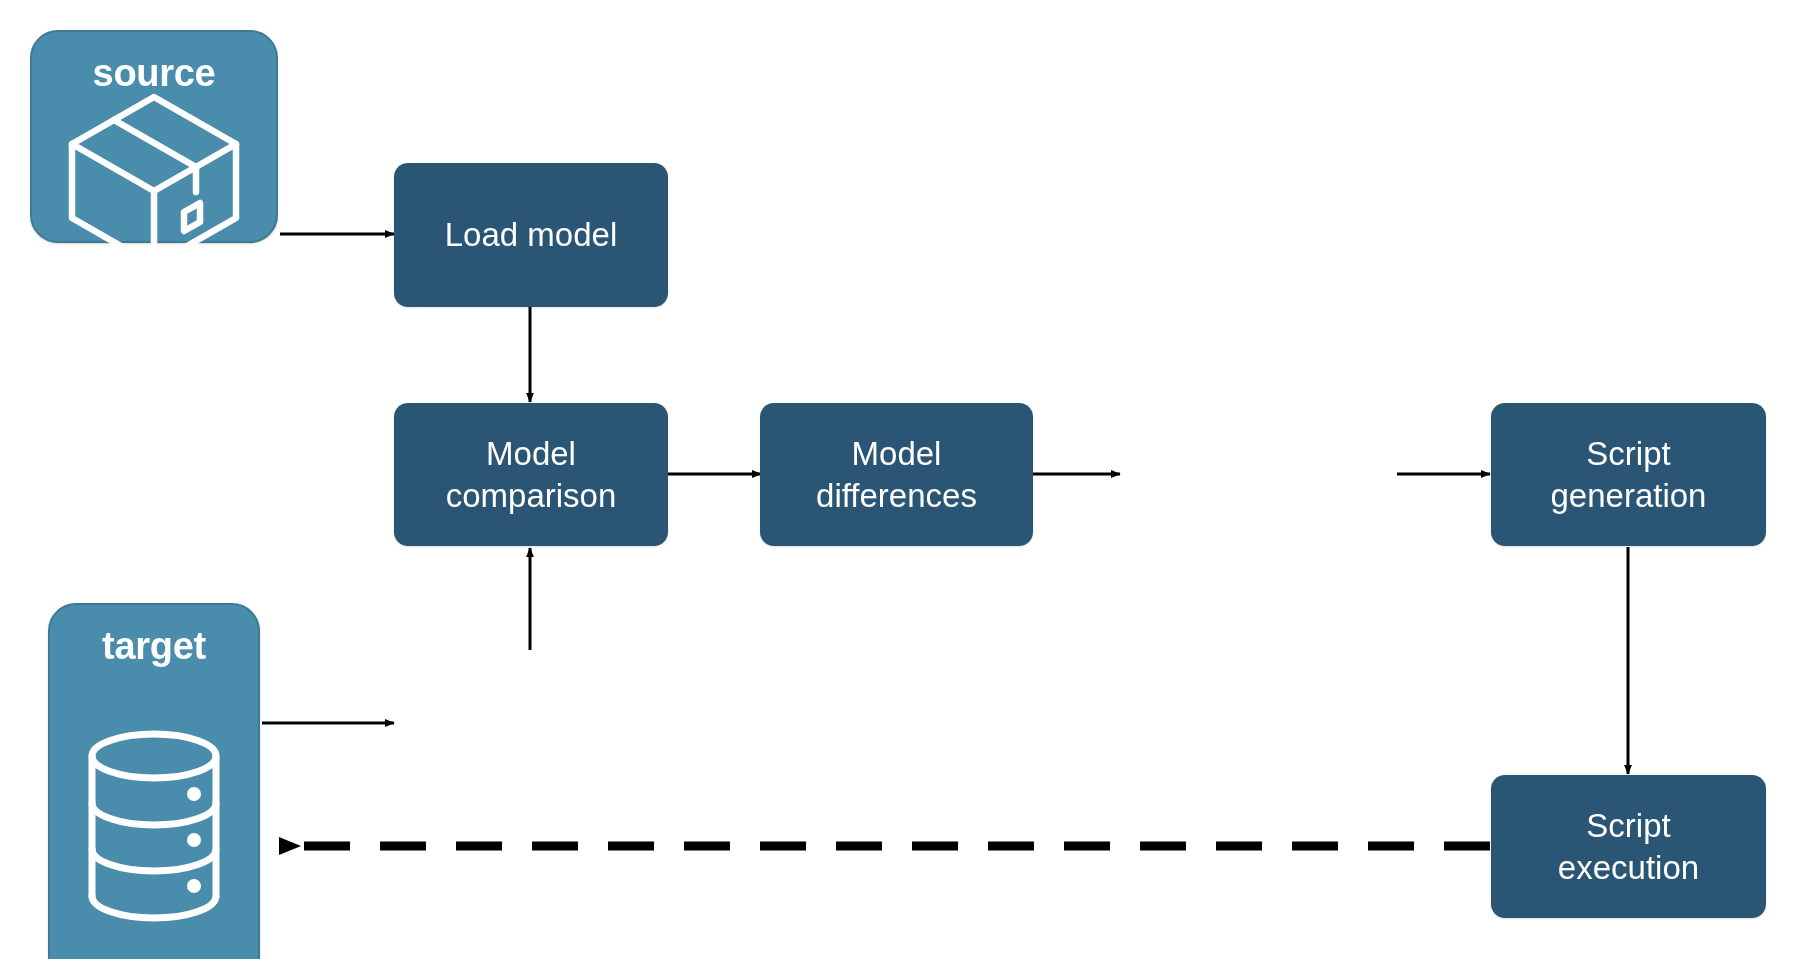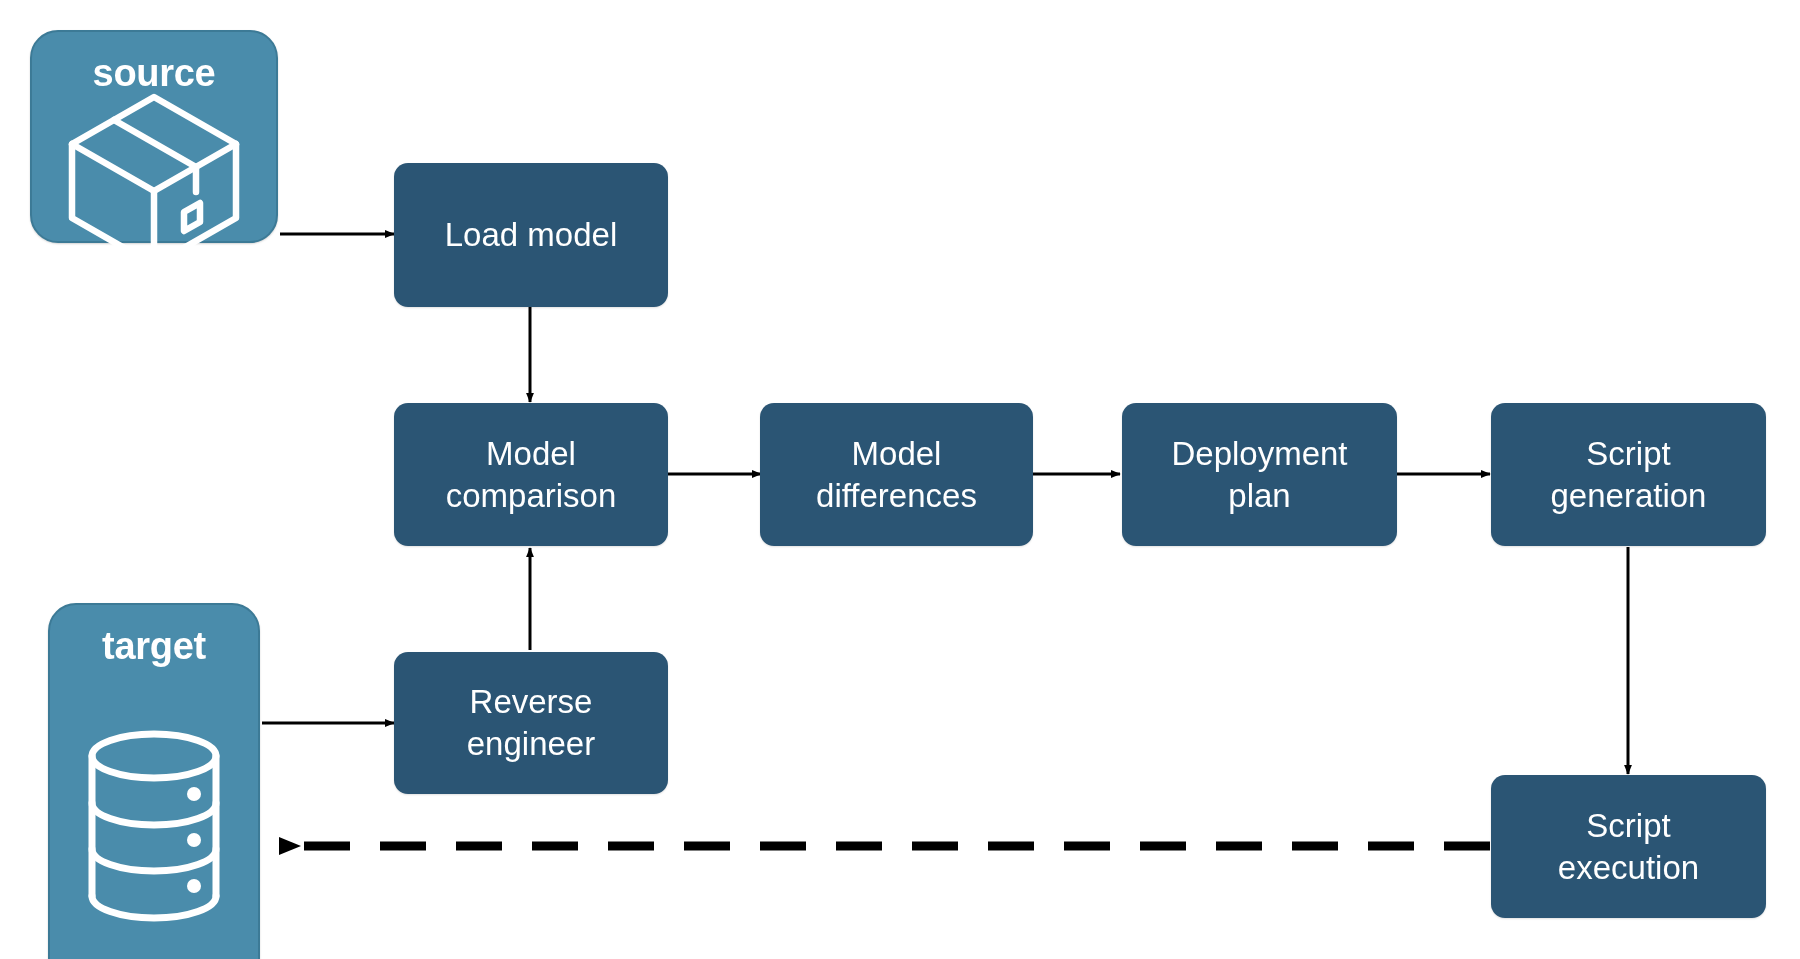--- a/index.html
+++ b/index.html
@@ -152,33 +152,25 @@
   <div class="proc-box" style="left:394px; top:403px; width:274px; height:143px;">
     <span class="label">Model
 comparison</span>
   </div>
 
   <div class="proc-box" style="left:760px; top:403px; width:273px; height:143px;">
     <span class="label">Model
 differences</span>
   </div>
 
-  <div class="proc-box" style="left:1122px; top:403px; width:275px; height:143px;">
-    <span class="label">Deployment
-plan</span>
-  </div>
 
   <div class="proc-box" style="left:1491px; top:403px; width:275px; height:143px;">
     <span class="label">Script
 generation</span>
   </div>
 
-  <div class="proc-box" style="left:394px; top:652px; width:274px; height:142px;">
-    <span class="label">Reverse
-engineer</span>
-  </div>
 
   <div class="proc-box" style="left:1491px; top:775px; width:275px; height:143px;">
     <span class="label">Script
 execution</span>
   </div>
 
 </div>
 
 </body></html>

